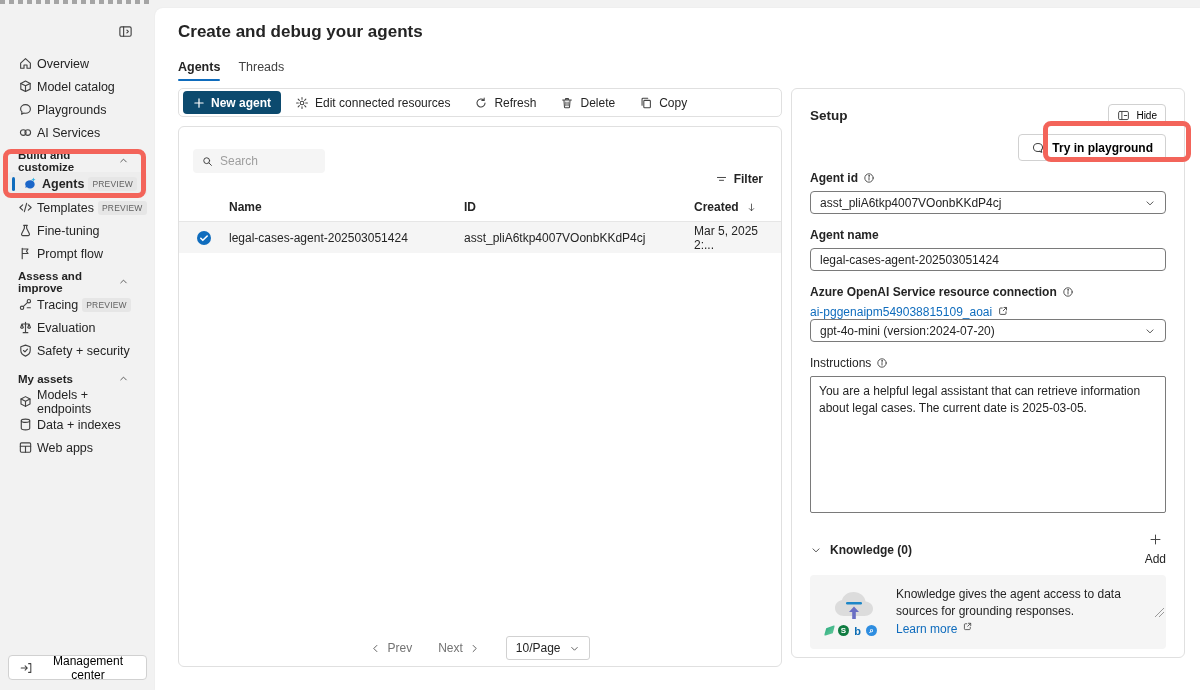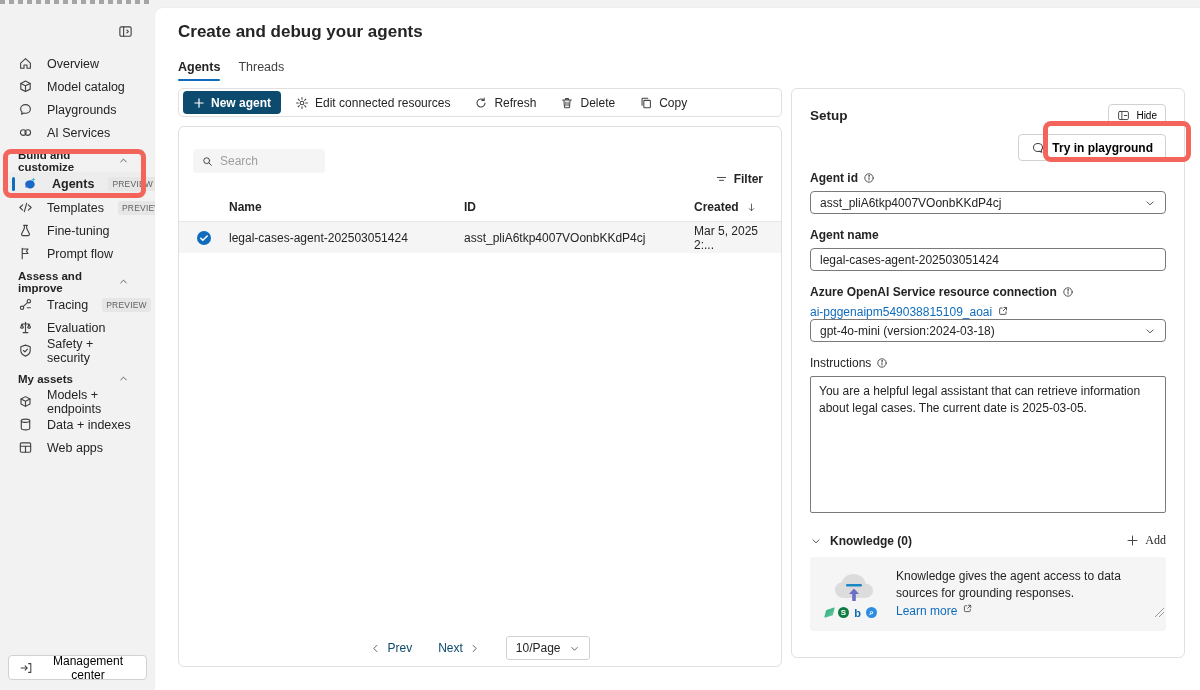--- a/index.html
+++ b/index.html
@@ -16,21 +16,21 @@
   .stroke { fill:none; stroke:#424242; stroke-width:1.2; stroke-linecap:round; stroke-linejoin:round; }
 
   
   .clipped-top { position:absolute; top:0; left:1030; width:152px; height:4px;
     background:repeating-linear-gradient(90deg,#8b8b8b 0 5px, transparent 5px 9px); opacity:.75; }
 
   
   .sidebar { position:absolute; left:0; top:0; width:155px; height:690px; padding-top:22px; }
   .collapse-btn { position:absolute; top:24px; right:22px; cursor:pointer; }
   .nav { position:absolute; top:52px; left:0; width:155px; }
-  .nav-item { display:flex; align-items:center; gap:14px; height:23px; padding:0 24px 0 18px;
+  .nav-item { display:flex; align-items:center; gap:4px; height:23px; padding:0 24px 0 18px;
     font-size:12.5px; color:#242424; cursor:pointer; position:relative; }
   .nav-section { display:flex; align-items:center; justify-content:space-between; height:23px;
     padding:0 26px 0 18px; font-size:11.5px; font-weight:700; margin-top:5px; cursor:pointer; }
   .nav-item.selected { background:#ededed; border-radius:4px; margin:0 8px; padding-left:14px; height:24px; }
   .nav-item.selected .sel-bar { position:absolute; left:4px; top:5px; width:3px; height:14px;
     background:#0f6cbd; border-radius:2px; }
   .nav-item.selected .lbl { font-weight:700; }
   .badge { font-size:8.5px; font-weight:400; color:#616161; background:#e6e6e6; border-radius:3px;
     padding:2px 4px; letter-spacing:.2px; }
   .mgmt-btn { position:absolute; left:8px; bottom:10px; width:139px; height:25px; background:#fff;
@@ -70,21 +70,21 @@
     background:none; border:none; font-family:inherit; cursor:pointer; color:#242424; padding:0 4px;margin-top:36px; }
   .thead { display:flex; align-items:center; height:30px; border-bottom:1px solid #e6e6e6;
     font-weight:700; font-size:12px; }
   .trow { display:flex; align-items:center; height:31px; background:#f5f5f5; font-size:12px; cursor:pointer; }
   .col-check { width:50px; display:flex; justify-content:center; }
   .col-name { width:235px; }
   .col-id { width:230px; }
   .col-created { flex:1; }
   .pagination { position:absolute; bottom:6px; left:0; width:100%; display:flex; align-items:center;
     justify-content:center; gap:26px; }
-  .pg-link { display:flex; align-items:center; gap:6px; color:#0c4a6e; font-size:12px; cursor:default; }
+  .pg-link { display:flex; align-items:center; gap:6px; color:#737373; font-size:12px; cursor:default; }
   .pg-size { display:flex; align-items:center; gap:8px; border:1px solid #d1d1d1; border-radius:3px;
     height:24px; padding:0 9px; font-size:12px; color:#242424; cursor:pointer; background:#fff; }
 
   
   .setup-card { position:absolute; left:636px; top:80px; width:394px; height:570px;
     border:1px solid #e0e0e0; border-radius:6px; background:#fff; padding:15px 18px; }
   .setup-head { display:flex; align-items:flex-start; justify-content:space-between; }
   .setup-title { font-size:13.5px; font-weight:700; padding-top:4px; }
   .hide-btn { display:flex; align-items:center; gap:6px; border:1px solid #d1d1d1; border-radius:4px;
     height:22px; padding:0 8px; background:#fff; font-size:10px; font-family:inherit; cursor:pointer; }
@@ -101,21 +101,21 @@
   .link { color:#0f6cbd; text-decoration:none; font-size:12px; display:inline-flex; align-items:flex-start; gap:5px; cursor:pointer; }
   .dep-row { display:flex; align-items:center; justify-content:space-between; margin:14px 0 6px; }
   .instructions { width:100%; height:137px; border:1px solid #7a7a7a; border-radius:2px; resize:none;
     font-family:inherit; font-size:12px; line-height:1.45; padding:6px 8px; color:#242424; }
   .resize-grip { position:absolute; right:20px; margin-top:-14px;
     width:9px; height:9px; background:
     linear-gradient(135deg, transparent 0 50%, #9a9a9a 50% 55%, transparent 55% 70%, #9a9a9a 70% 75%, transparent 75%); }
   .knowledge-row { display:flex; align-items:center; justify-content:space-between; margin-top:17px; }
   .knowledge-left { display:flex; align-items:center; gap:8px; font-size:12px; font-weight:700; cursor:pointer; }
   .add-btn { display:flex; align-items:center; gap:6px; background:none; border:none; font-size:12px;
-    font-family:Liberation Serif, serif; cursor:pointer; color:#242424; }
+    font-family:Liberation Sans, sans-serif; cursor:pointer; color:#242424;flex-direction:column; }
   .knowledge-card { margin-top:9px; background:#f5f5f5; border-radius:4px; padding:12px 14px;
     display:flex; align-items:center; gap:16px; height:74px; }
   .kn-art { position:relative; width:56px; height:48px; flex:none; }
   .kn-text { font-size:12px; line-height:1.45; color:#242424; }
   .mini-icons { position:absolute; bottom:0; left:0; display:flex; gap:3px; align-items:flex-end; }
   .mini { width:11px; height:11px; border-radius:2px; font-size:8px; font-weight:700; color:#fff;
     display:flex; align-items:center; justify-content:center; }
 
   
   .hl-box { position:absolute; border:5px solid #f3645a; border-radius:8px; pointer-events:none; z-index:5; }
@@ -545,21 +545,21 @@
       <span>
           <svg width="12" height="12" viewBox="0 0 16 16">
             <g class="stroke" stroke="#0f6cbd">
               <path d="M7 4H4.8a1.3 1.3 0 0 0-1.3 1.3v5.9a1.3 1.3 0 0 0 1.3 1.3h5.9a1.3 1.3 0 0 0 1.3-1.3V9M9.3 3.3h3.4v3.4M12.4 3.6 8.3 7.7"></path>
             </g>
           </svg>
         </span>
     </a>
 
     <div class="select">
-      <span>gpt-4o-mini (version:2024-03-18)</span>
+      <span>gpt-4o-mini (version:2024-07-20)</span>
       <span>
           <svg width="12" height="12" viewBox="0 0 16 16">
             <path class="stroke" d="m4 6.5 4 4 4-4"></path>
           </svg>
         </span>
     </div>
 
     <div class="field-label normal">
       <span>Instructions</span>
       <span>

